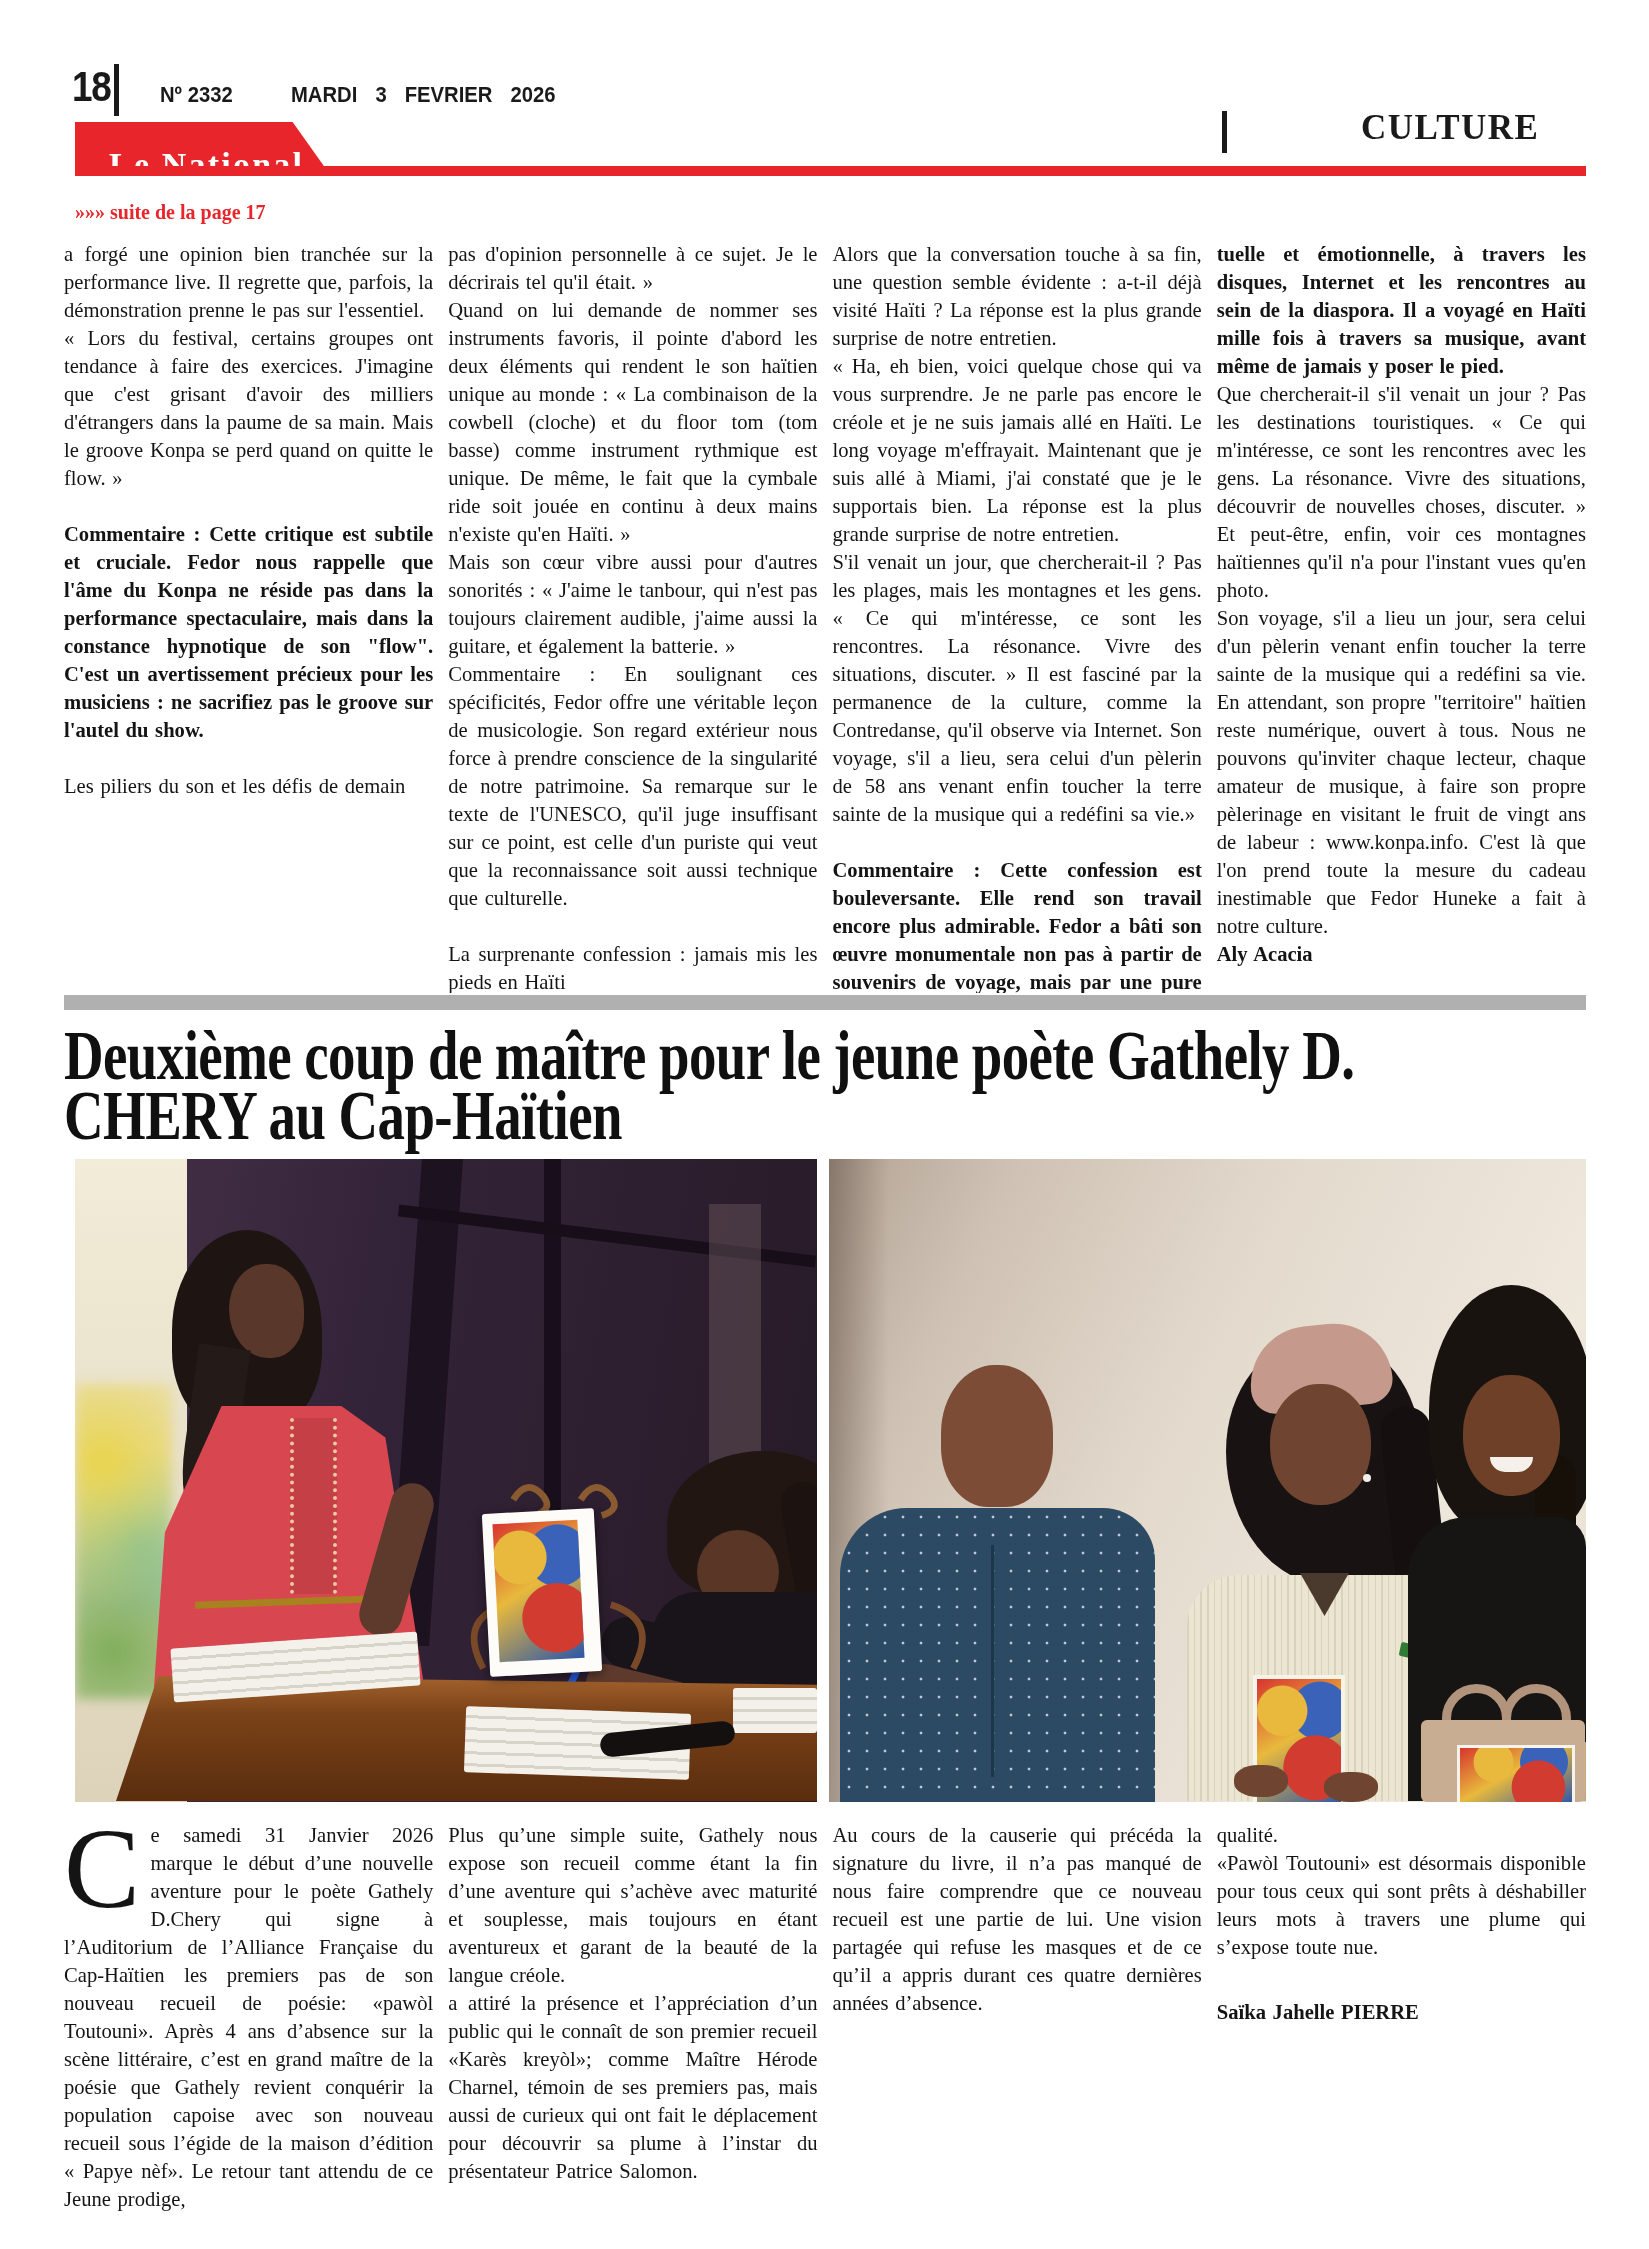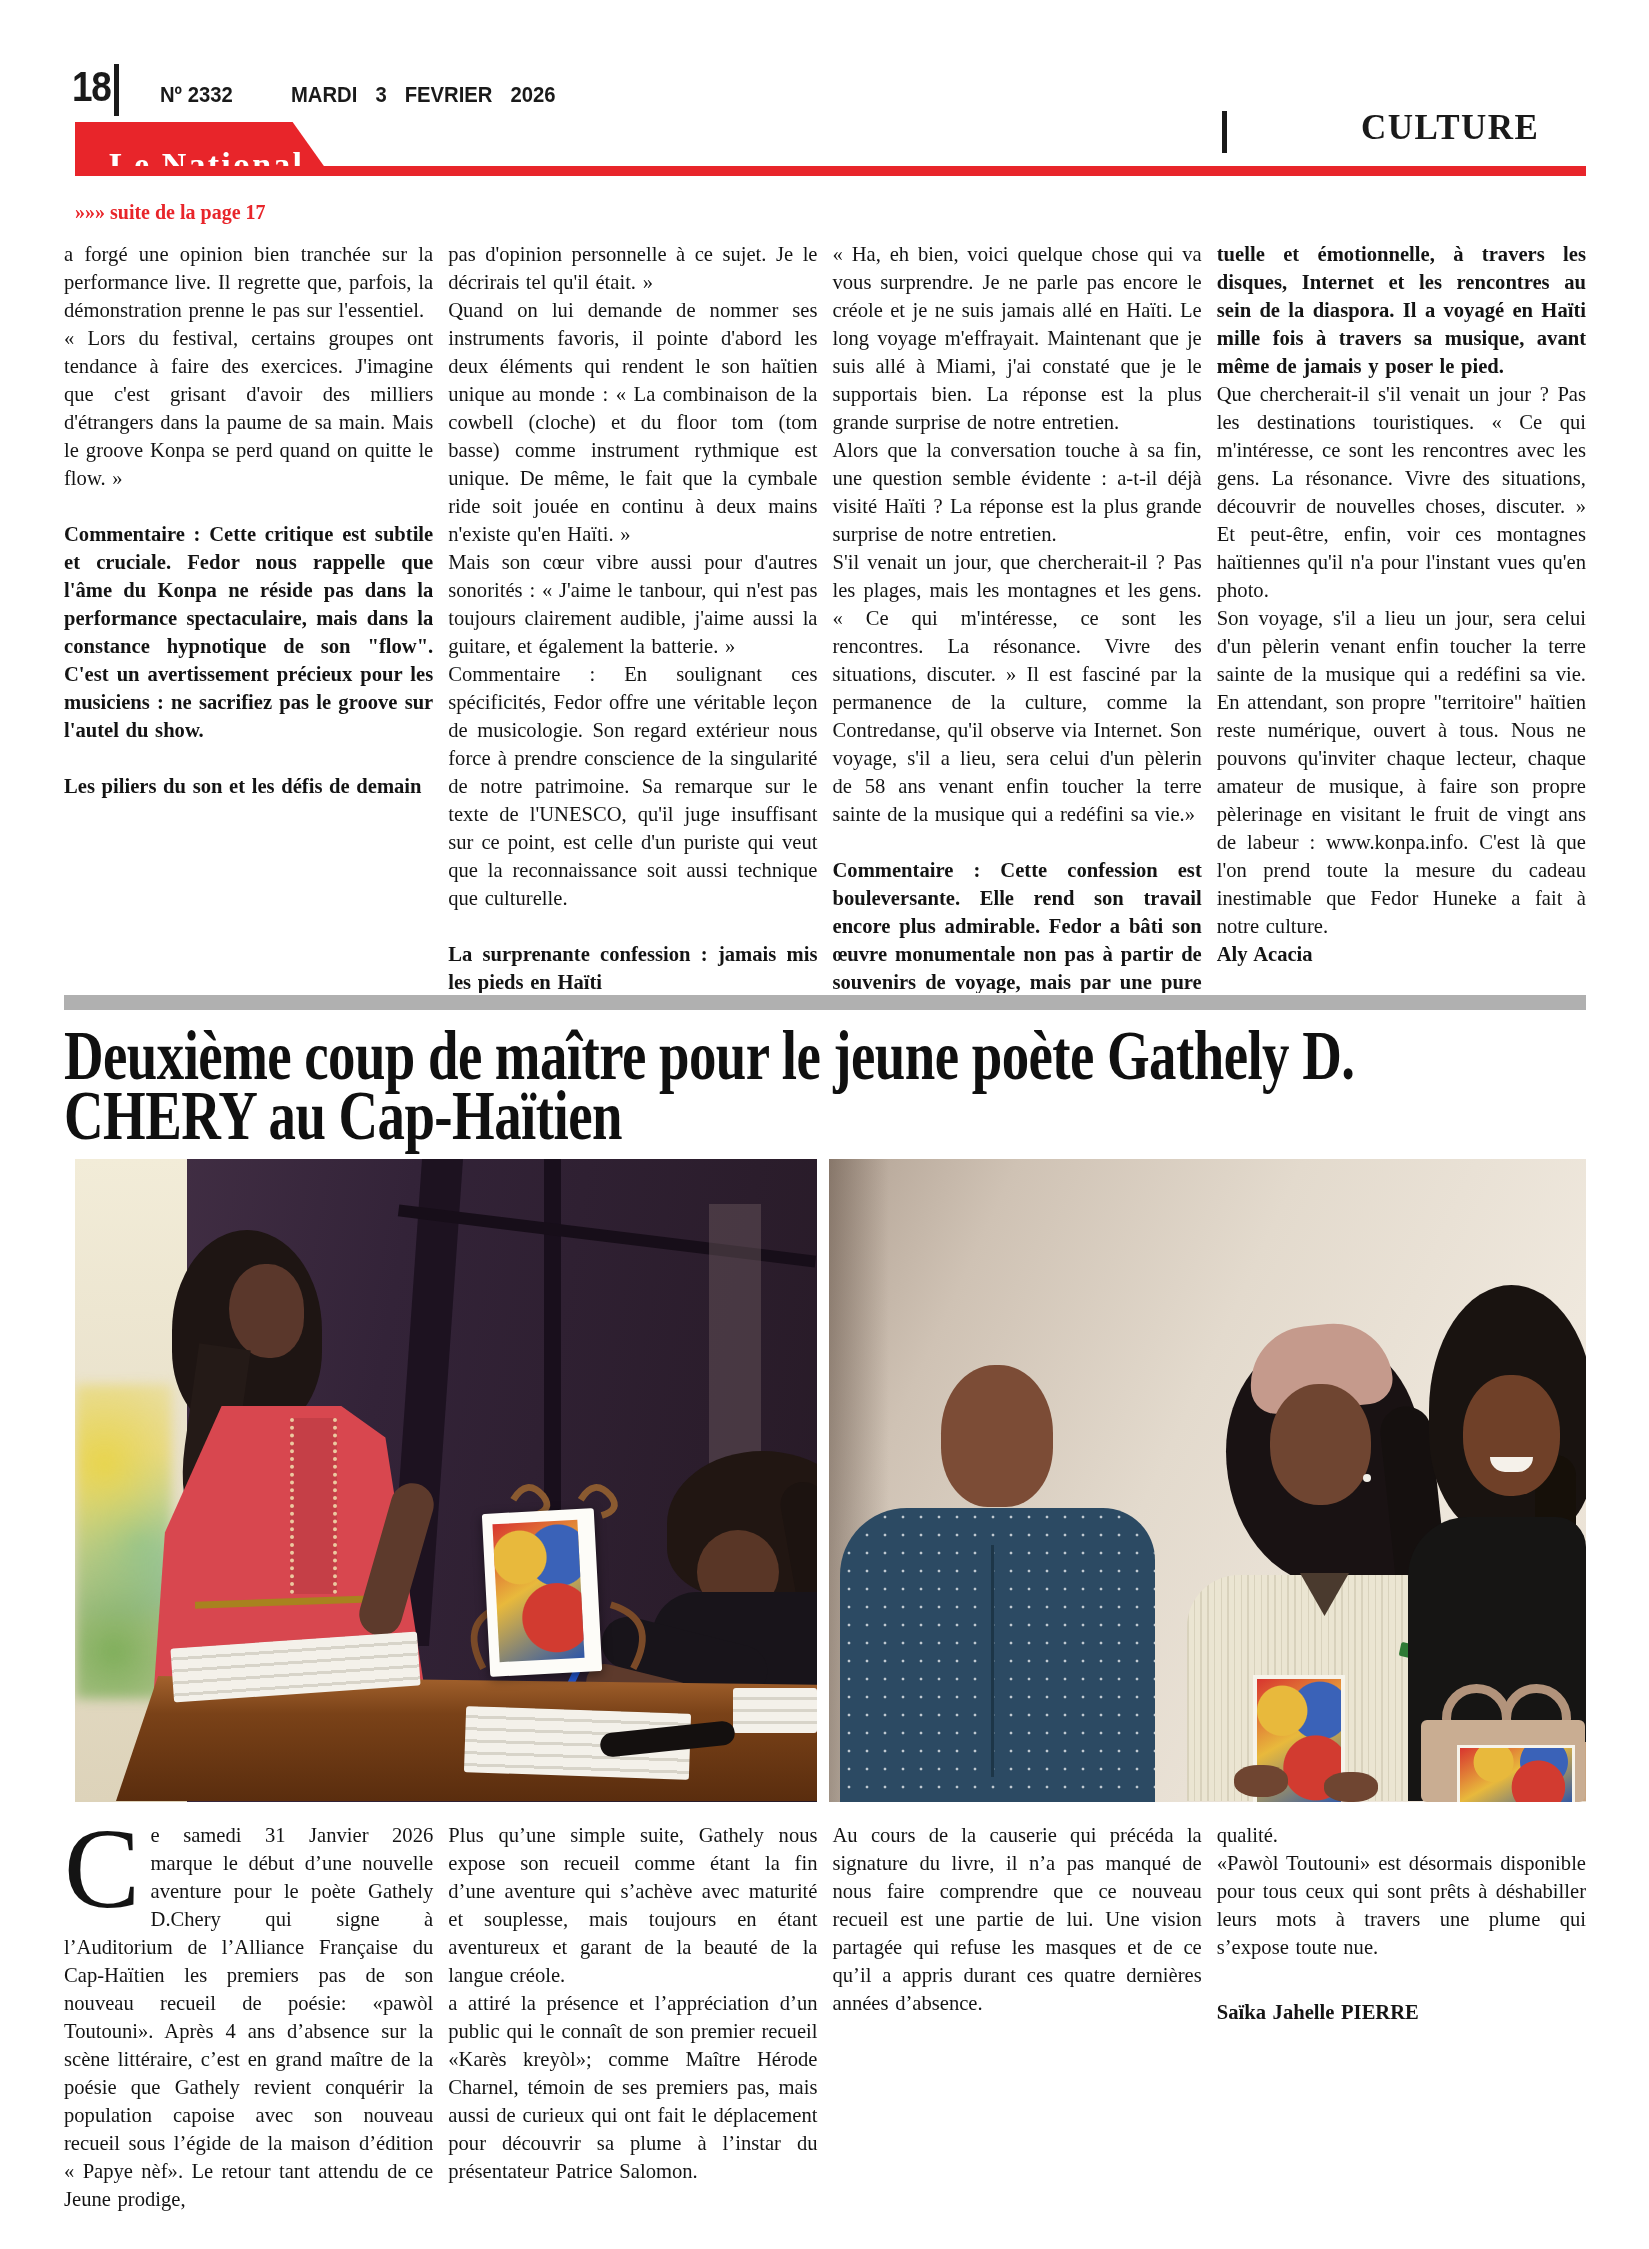--- a/index.html
+++ b/index.html
@@ -18,21 +18,21 @@
   .masthead-text{color:#fff;font-weight:bold;font-size:34px;letter-spacing:2.2px;}
   .redrule{background:#e8252a;}
   .culture{font-weight:bold;font-size:35px;letter-spacing:1.5px;color:#1a1a1a;}
   .suite{color:#e8252a;font-size:20px;font-weight:bold;font-family:"Liberation Serif",serif;}
 
   
   .cols{display:grid;grid-template-columns:repeat(4,1fr);column-gap:15px;overflow:hidden;}
   .col p{margin:0;text-align:justify;font-size:20.6px;line-height:28px;word-spacing:1.5px;}
   .b{font-weight:bold;}
   .gap{margin-top:28px !important;}
-  .subhead{font-weight:bold;font-size:23px;line-height:29px;text-align:left;
+  .subhead{font-weight:normal;font-size:23px;line-height:29px;text-align:left;
            margin-top:28px !important;margin-bottom:28px !important;}
   .subhead.noafter{margin-bottom:0 !important;}
   .indent1{text-indent:12px;}
   .sig{font-weight:bold;text-align:right;}
 
   
   .graybar{background:#b0b0b0;}
   .headline{font-weight:bold;font-size:69px;line-height:60px;letter-spacing:-0.7px;
             width:1920px;transform:scaleX(.795);transform-origin:0 0;color:#101010;
             white-space:nowrap;}
@@ -74,22 +74,22 @@
       <p class="subhead">Les piliers du son et les défis de demain</p>
     </div>
     <div class="col">
       <p>pas d'opinion personnelle à ce sujet. Je le décrirais tel qu'il était. »</p>
       <p>Quand on lui demande de nommer ses instruments favoris, il pointe d'abord les deux éléments qui rendent le son haïtien unique au monde : « La combinaison de la cowbell (cloche) et du floor tom (tom basse) comme instrument rythmique est unique. De même, le fait que la cymbale ride soit jouée en continu à deux mains n'existe qu'en Haïti. »</p>
       <p>Mais son cœur vibre aussi pour d'autres sonorités : « J'aime le tanbour, qui n'est pas toujours clairement audible, j'aime aussi la guitare, et également la batterie. »</p>
       <p>Commentaire : En soulignant ces spécificités, Fedor offre une véritable leçon de musicologie. Son regard extérieur nous force à prendre conscience de la singularité de notre patrimoine. Sa remarque sur le texte de l'UNESCO, qu'il juge insuffisant sur ce point, est celle d'un puriste qui veut que la reconnaissance soit aussi technique que culturelle.</p>
       <p class="subhead noafter">La surprenante confession : jamais mis les pieds en Haïti</p>
     </div>
     <div class="col">
+      <p>Alors que la conversation touche à sa fin, une question semble évidente : a-t-il déjà visité Haïti ? La réponse est la plus grande surprise de notre entretien.</p>
       <p>« Ha, eh bien, voici quelque chose qui va vous surprendre. Je ne parle pas encore le créole et je ne suis jamais allé en Haïti. Le long voyage m'effrayait. Maintenant que je suis allé à Miami, j'ai constaté que je le supportais bien. La réponse est la plus grande surprise de notre entretien.</p>
-      <p>Alors que la conversation touche à sa fin, une question semble évidente : a-t-il déjà visité Haïti ? La réponse est la plus grande surprise de notre entretien.</p>
       <p>S'il venait un jour, que chercherait-il ? Pas les plages, mais les montagnes et les gens. « Ce qui m'intéresse, ce sont les rencontres. La résonance. Vivre des situations, discuter. » Il est fasciné par la permanence de la culture, comme la Contredanse, qu'il observe via Internet. Son voyage, s'il a lieu, sera celui d'un pèlerin de 58 ans venant enfin toucher la terre sainte de la musique qui a redéfini sa vie.»</p>
       <p class="b gap">Commentaire : Cette confession est bouleversante. Elle rend son travail encore plus admirable. Fedor a bâti son œuvre monumentale non pas à partir de souvenirs de voyage, mais par une pure passion intellec-</p>
     </div>
     <div class="col">
       <p class="b">tuelle et émotionnelle, à travers les disques, Internet et les rencontres au sein de la diaspora. Il a voyagé en Haïti mille fois à travers sa musique, avant même de jamais y poser le pied.</p>
       <p>Que chercherait-il s'il venait un jour ? Pas les destinations touristiques. « Ce qui m'intéresse, ce sont les rencontres avec les gens. La résonance. Vivre des situations, découvrir de nouvelles choses, discuter. » Et peut-être, enfin, voir ces montagnes haïtiennes qu'il n'a pour l'instant vues qu'en photo.</p>
       <p>Son voyage, s'il a lieu un jour, sera celui d'un pèlerin venant enfin toucher la terre sainte de la musique qui a redéfini sa vie. En attendant, son propre "territoire" haïtien reste numérique, ouvert à tous. Nous ne pouvons qu'inviter chaque lecteur, chaque amateur de musique, à faire son propre pèlerinage en visitant le fruit de vingt ans de labeur : www.konpa.info. C'est là que l'on prend toute la mesure du cadeau inestimable que Fedor Huneke a fait à notre culture.</p>
       <p class="sig">Aly Acacia</p>
     </div>
   </div>

